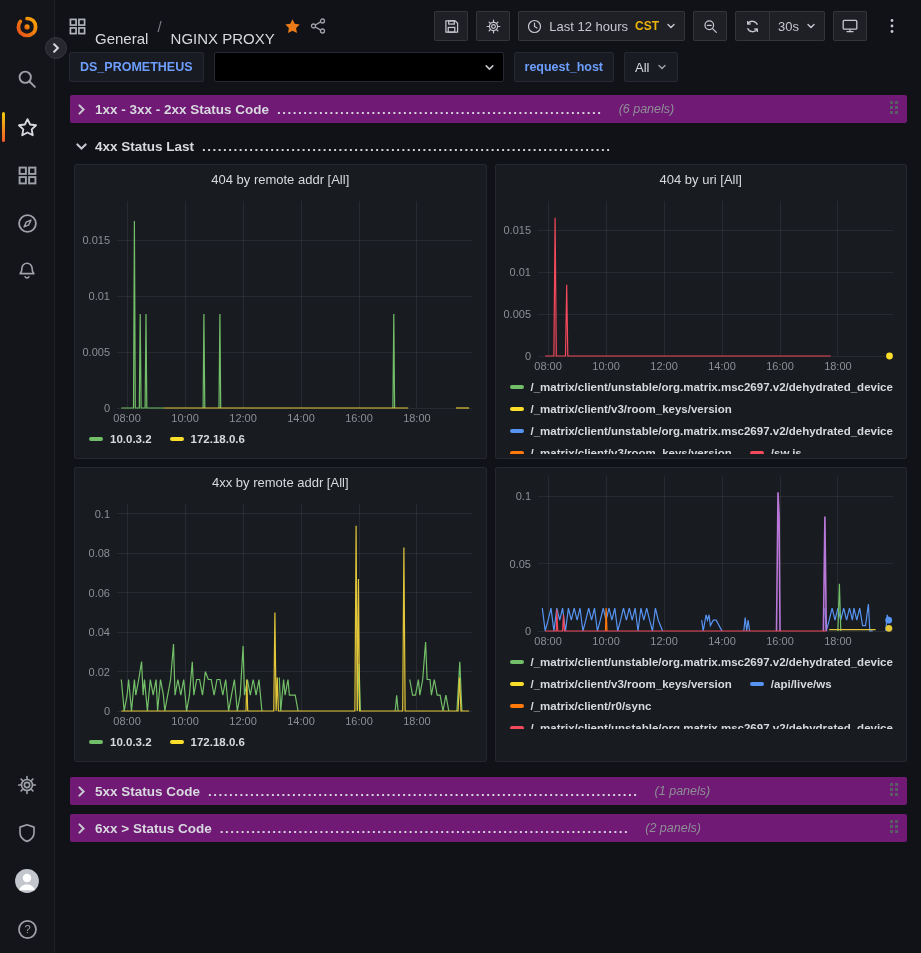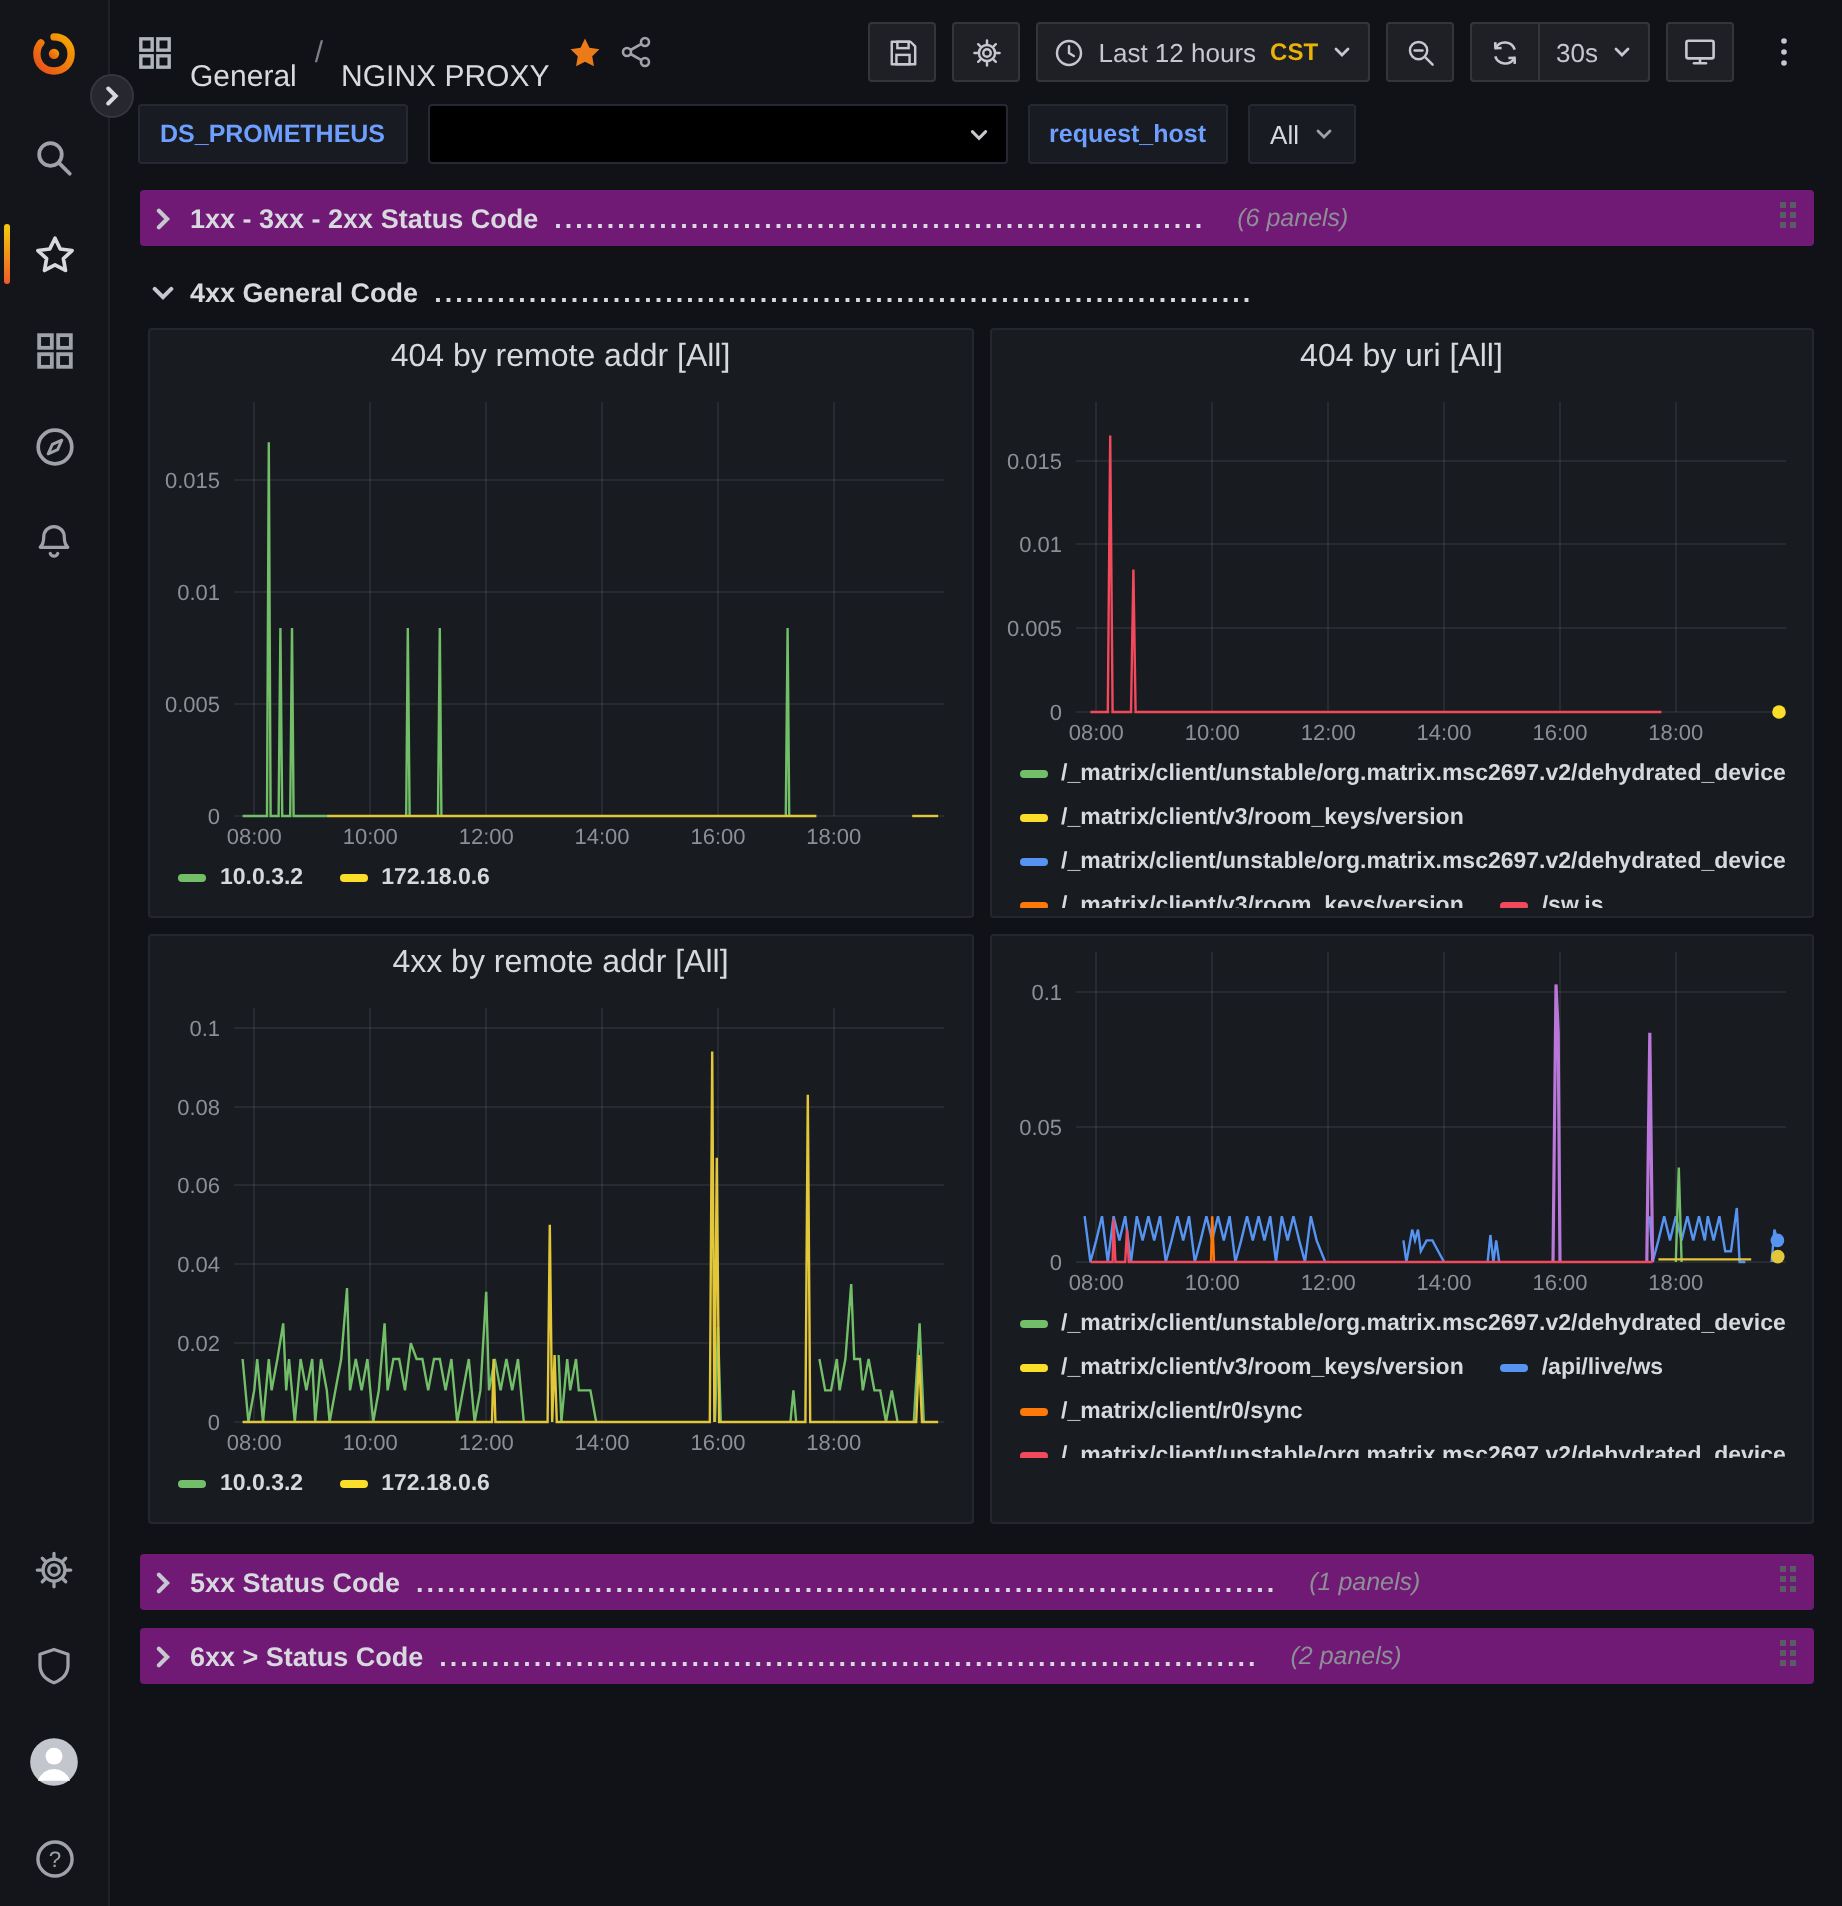--- a/index.html
+++ b/index.html
@@ -41,21 +41,21 @@
   .rowhead.collapsed { background:#701a75; border-radius:2px; }
   .rowhead .dots { font-weight:700; letter-spacing:1.5px; overflow:hidden; white-space:nowrap; max-width:470px; }
   .rowhead .pcount { font-style:italic; font-weight:400; font-size:12.5px; color:#8e8e96; margin-left:8px; }
   .rowhead .chev { color:#c7c8cf; display:flex; }
   .draghandle { position:absolute; right:8px; top:6px; display:grid; grid-template-columns:repeat(2,4px); grid-auto-rows:4px; gap:1px; cursor:grab; }
   .draghandle i { width:3px; height:3px; background:#5a5c64; }
   .rh-gap { height:9px; }
 
   .grid4 { display:grid; grid-template-columns:1fr 1fr; gap:8px; padding:4px 0 6px 4px; }
   .panel { height:295px; background:#181b1f; border:1px solid #25272e; border-radius:2px; display:flex; flex-direction:column; overflow:hidden; }
-  .ptitle { height:28px; display:flex; align-items:center; justify-content:center; font-size:16px; font-weight:500; color:#d8d9df; cursor:pointer; flex-shrink:0; }
+  .ptitle { height:28px; display:flex; align-items:center; justify-content:center; font-size:13px; font-weight:500; color:#d8d9df; cursor:pointer; flex-shrink:0; }
   .plot { margin:0 6px; }
   .plot-tall { height:233px; }
   .plot-short { height:181px; }
   .legend { padding:2px 10px 0 14px; overflow:hidden; }
   .legend-1row { height:28px; }
   .legend-multi { height:80px; }
   .lrow { height:22px; display:flex; align-items:center; gap:18px; white-space:nowrap; overflow:hidden;font-weight:bold; }
   .litem { display:inline-flex; align-items:center; font-size:11.5px; color:#d8d9df; cursor:pointer; flex-shrink:0; }
   .litem i { display:inline-block; width:14px; height:4px; border-radius:2px; margin-right:7px; }
 
@@ -275,21 +275,21 @@
           </span>
       </div>
       <div class="rh-gap"></div>
 
       <div class="rowhead">
         <span class="chev">
           <svg width="11" height="11" viewBox="0 0 8 8">
               <polyline points="1,2.5 4,5.5 7,2.5" fill="none" stroke="currentColor" stroke-width="1.5" stroke-linecap="round"></polyline>
             </svg>
         </span>
-        <span>4xx General Code</span>
+        <span>4xx Status Last</span>
         <span class="dots">..............................................................................</span>
       </div>
 
       <div class="grid4">
 
         <div class="panel">
           <div class="ptitle">404 by remote addr [All]</div>
           <div class="plot plot-tall"><svg class="chart" width="399" height="233">
                 <line class="grid" x1="36" x2="391" y1="215.0" y2="215.0"></line>
                 <text x="29" y="219.0" text-anchor="end">0</text>

